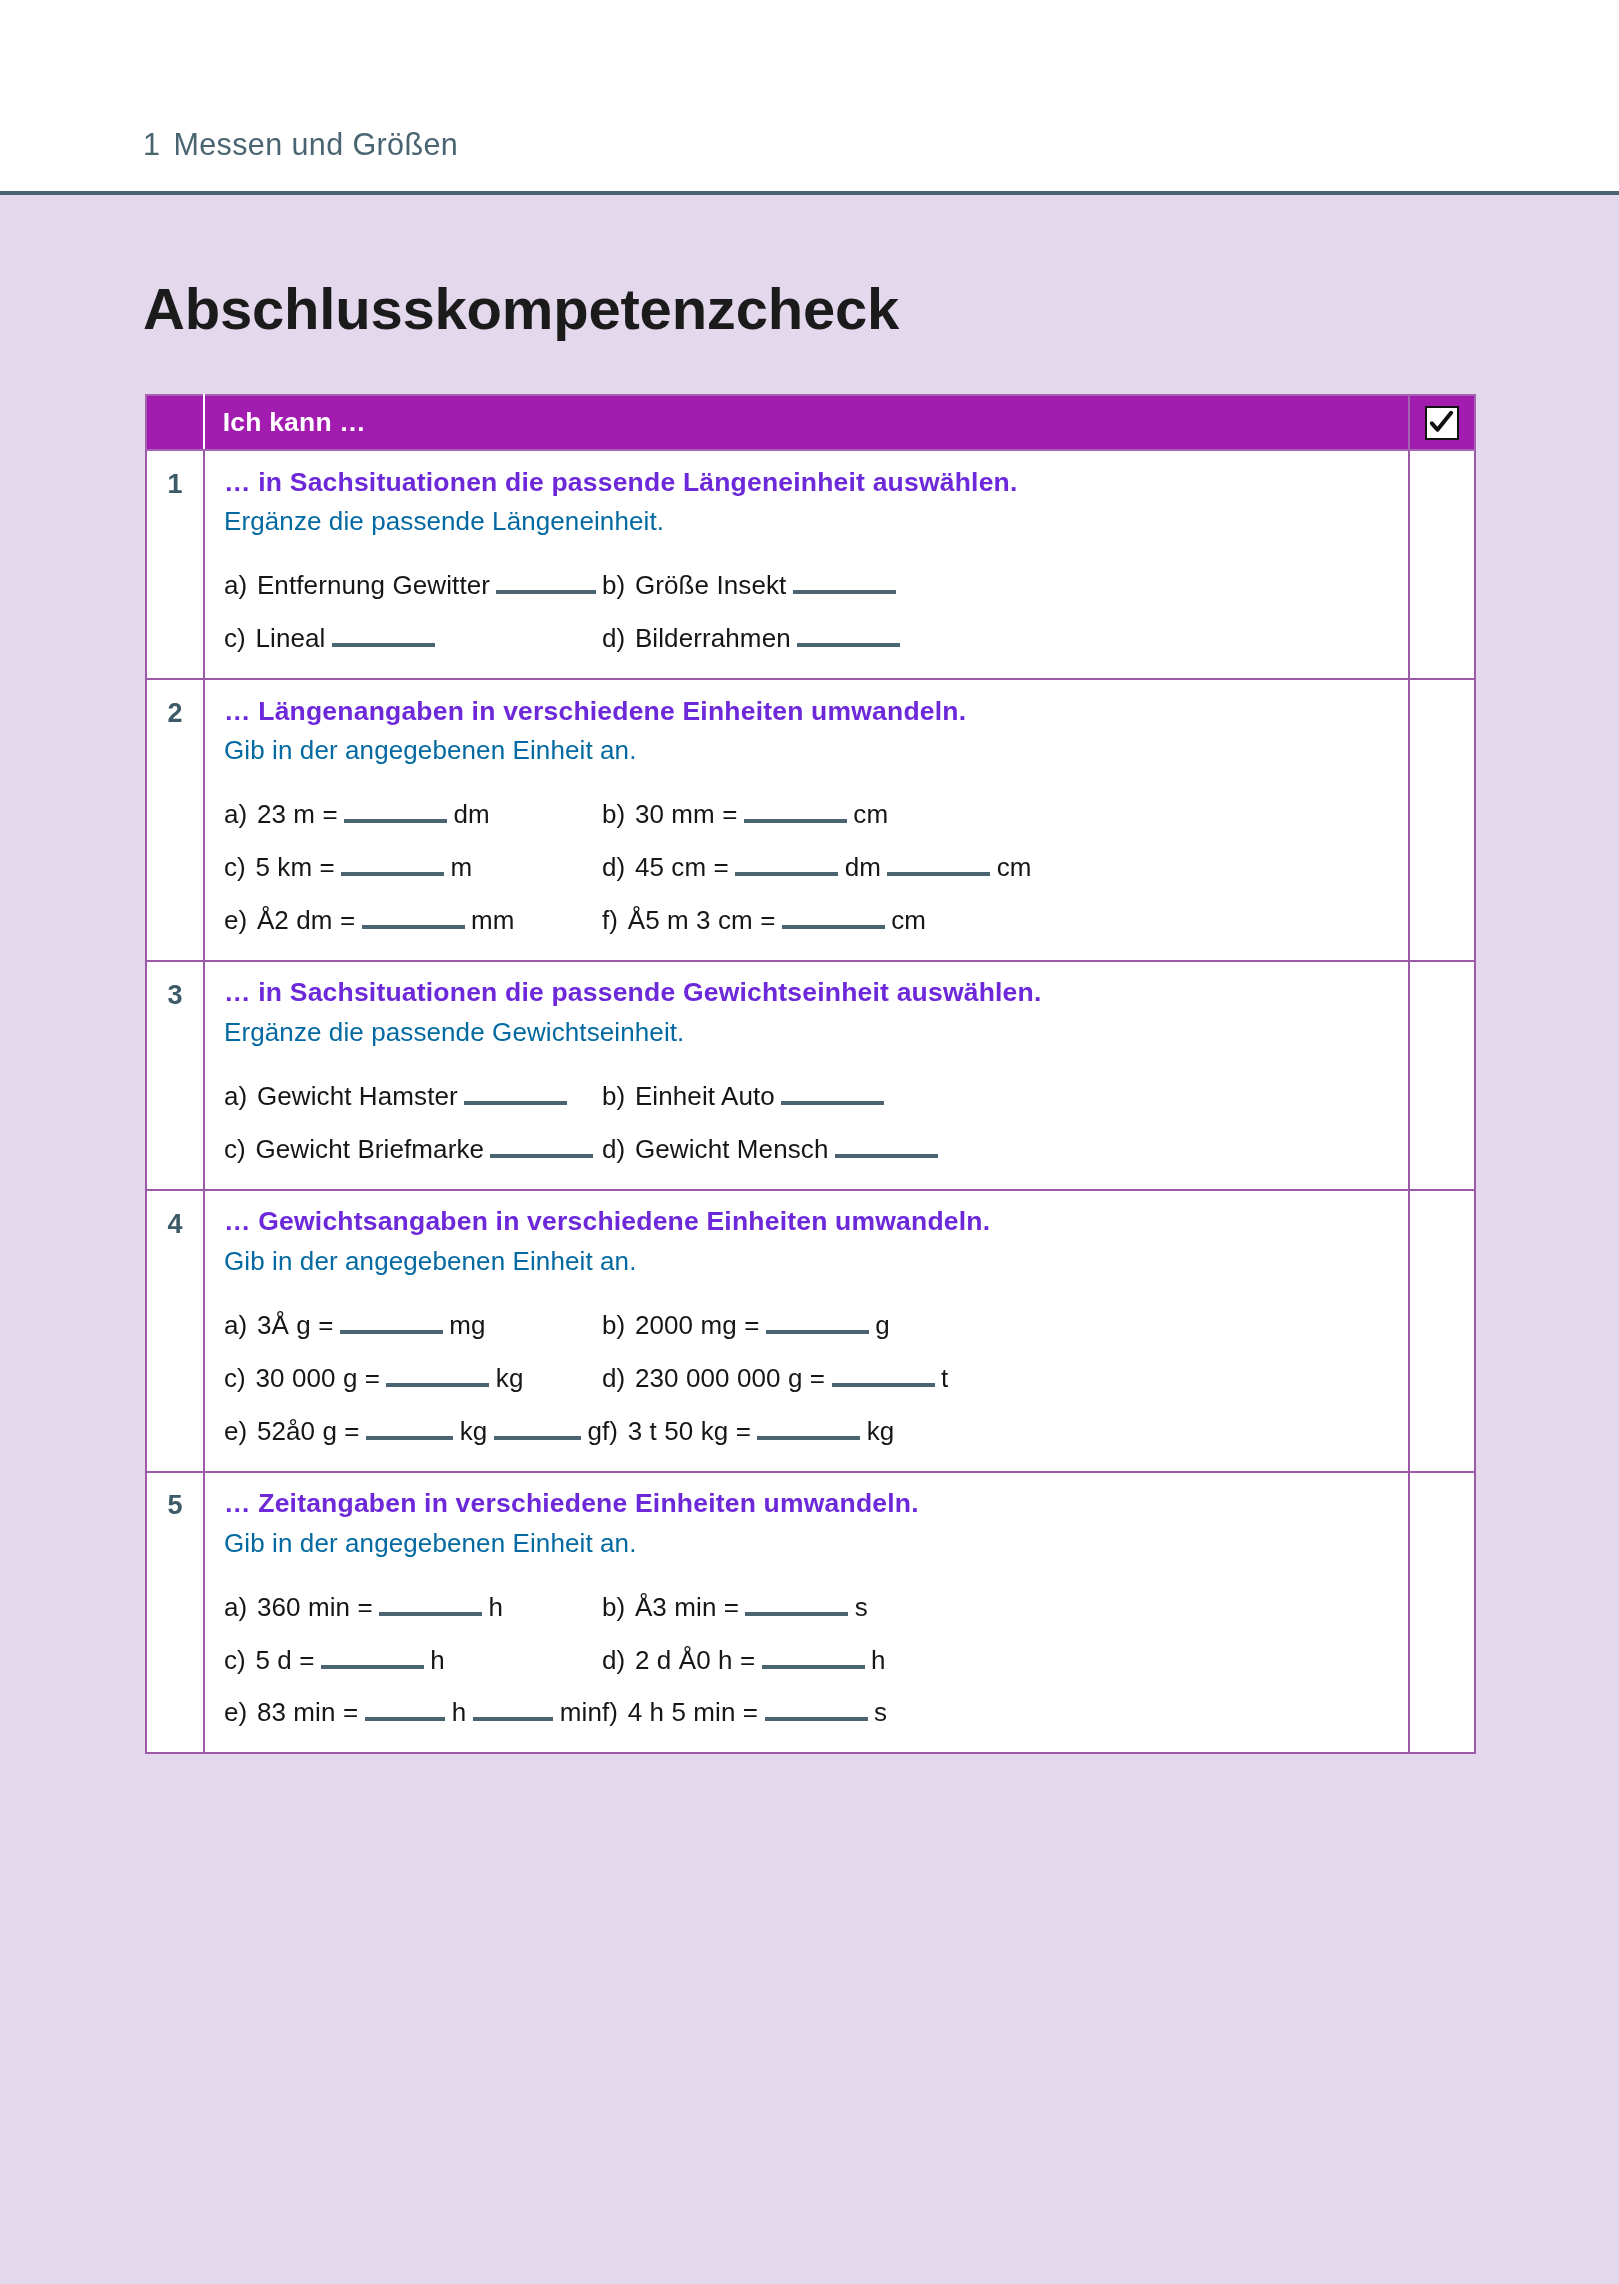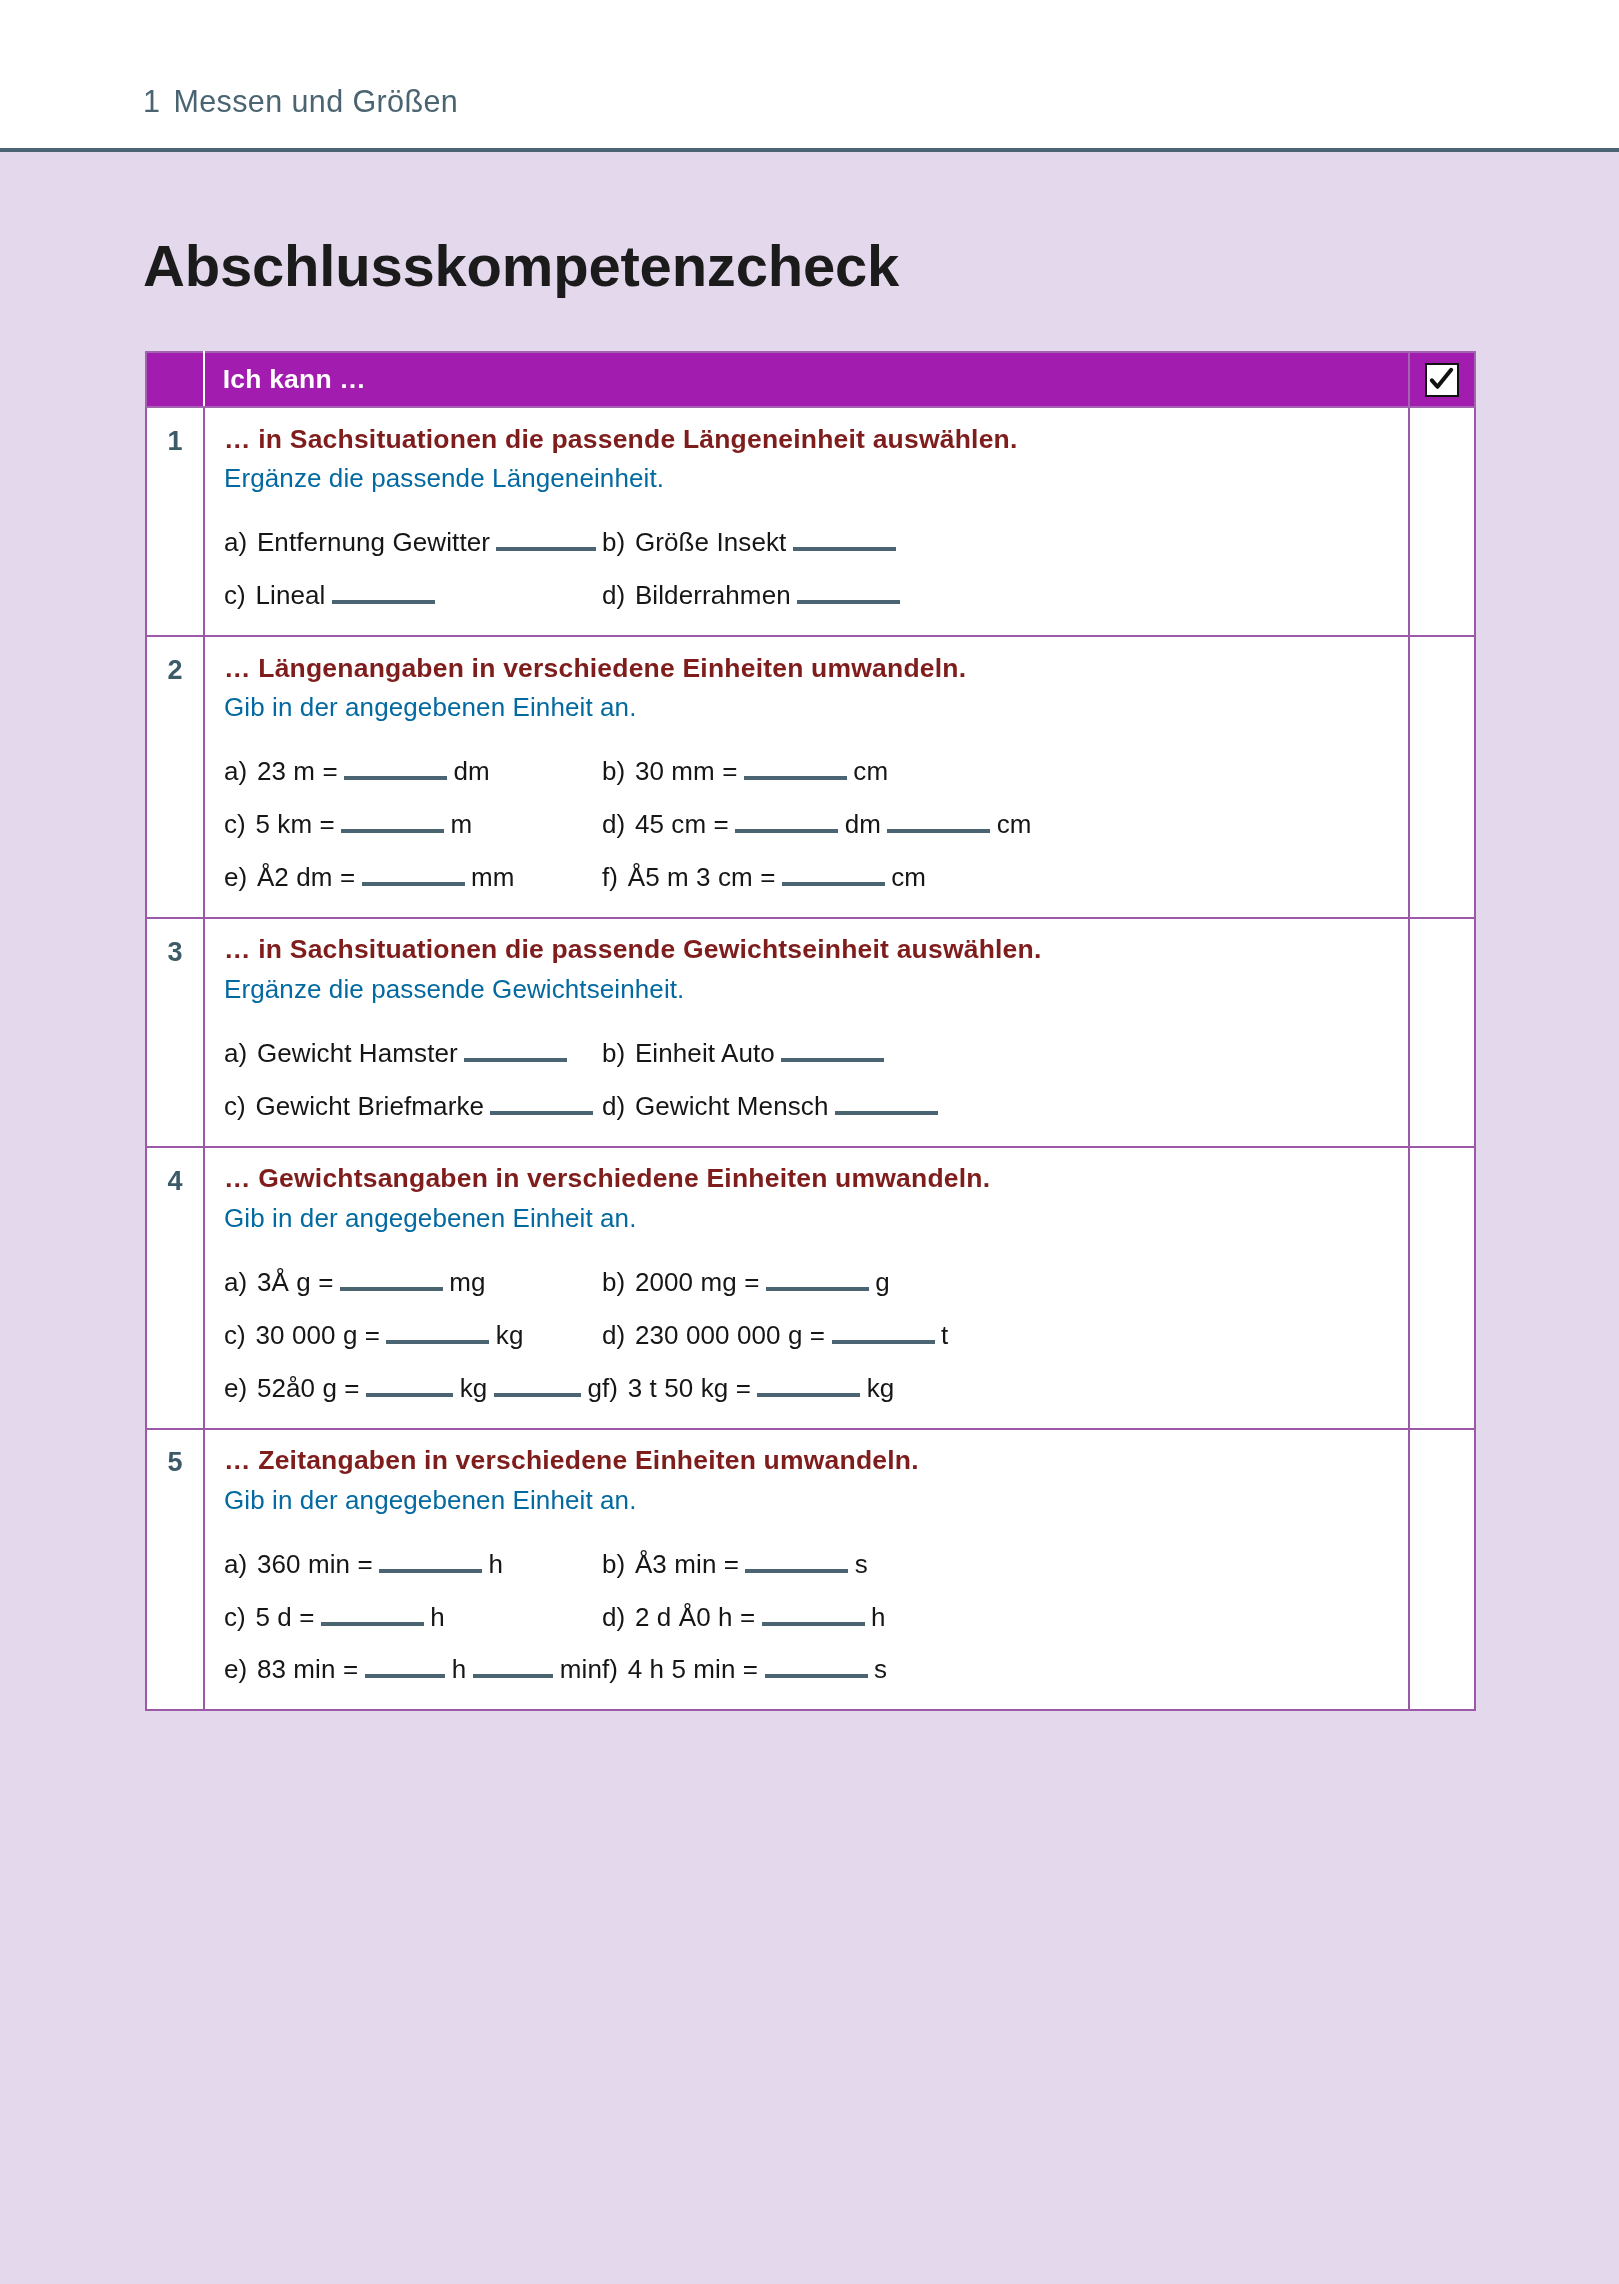--- a/index.html
+++ b/index.html
@@ -11,21 +11,21 @@
     height: 2284px;
     background: #e4d8ec;
     font-family: "Liberation Sans", sans-serif;
     -webkit-font-smoothing: antialiased;
     position: relative;
     overflow: hidden;
   }
 
   
   .page-header {
-    height: 152px;
+    height: 195px;
     background: #ffffff;
     border-bottom: 4.8px solid #4a6472;
     box-sizing: border-box;
     position: relative;
   }
   .page-header .runhead {
     position: absolute;
     left: 143px;
     bottom: 29px;
     font-size: 30.5px;
@@ -119,21 +119,21 @@
     padding-top: 17.7px;
   }
   td.check-cell { background: #ffffff; }
 
   td.main-cell {
     padding: 14.5px 19px 21px 19px;
   }
   .task-title {
     font-size: 26.5px;
     font-weight: bold;
-    color: #7f1d1d;
+    color: #6d28d9;
     line-height: 1.28;
     letter-spacing: 0.2px;
   }
   .task-sub {
     font-size: 26px;
     color: #0369a1;
     line-height: 1.3;
     margin-top: 6px;
     letter-spacing: 0.1px;
   }

